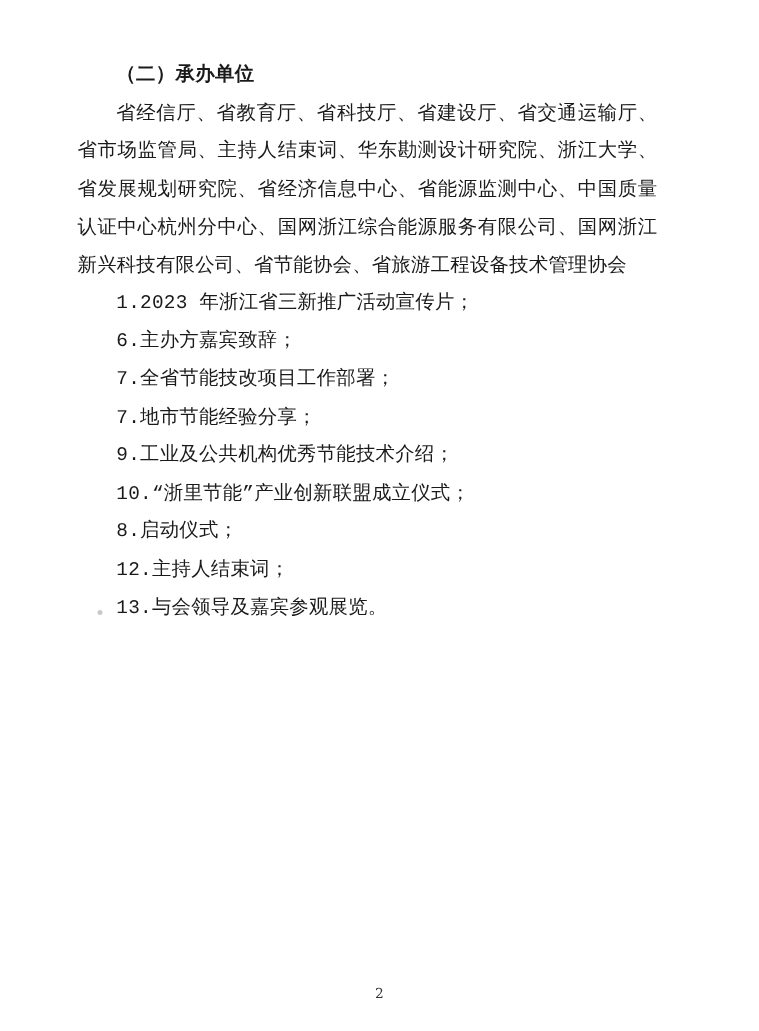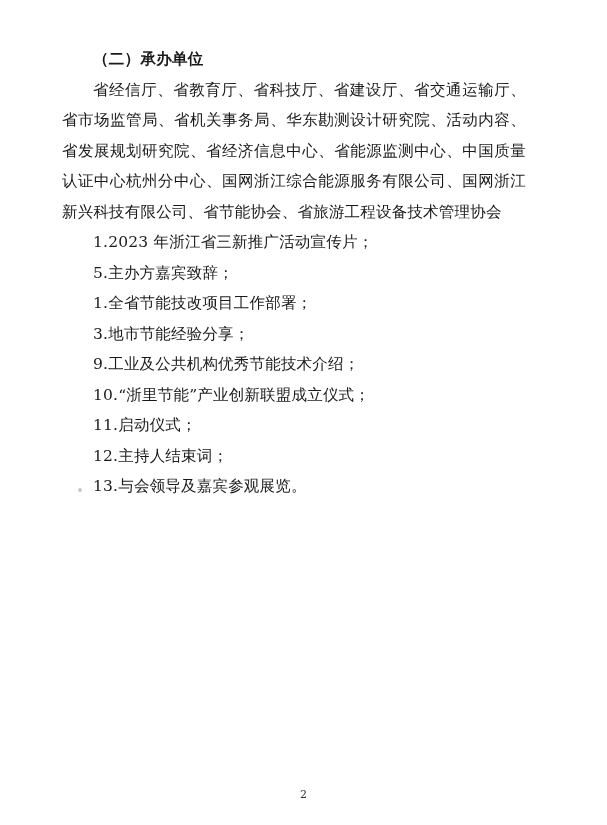--- a/index.html
+++ b/index.html
@@ -44,20 +44,21 @@
   }
   .para-justify {
     text-align: justify;
     text-justify: inter-ideograph;
   }
   .list-item {
     margin: 0;
     text-indent: 2em;
     font-size: 15.5px;
     line-height: 1.97;
+    font-family: Liberation Mono, monospace;
   }
   .page-number {
     position: absolute;
     bottom: 24px;
     left: 0;
     width: 607px;
     text-align: center;
     font-size: 11px;
     color: #333;
     font-family: "DejaVu Serif", "Liberation Serif", serif;
@@ -74,31 +75,31 @@
 </style>
 </head>
 <body>
 
 <div class="page">
 
   <div class="doc-body">
 
     <p class="heading">（二）承办单位</p>
 
-    <p class="para para-justify">省经信厅、省教育厅、省科技厅、省建设厅、省交通运输厅、省市场监管局、省机关事务局、华东勘测设计研究院、活动内容、省发展规划研究院、省经济信息中心、省能源监测中心、中国质量认证中心杭州分中心、国网浙江综合能源服务有限公司、国网浙江新兴科技有限公司、省节能协会、省旅游工程设备技术管理协会</p>
+    <p class="para para-justify">省经信厅、省教育厅、省科技厅、省建设厅、省交通运输厅、省市场监管局、主持人结束词、华东勘测设计研究院、浙江大学、省发展规划研究院、省经济信息中心、省能源监测中心、中国质量认证中心杭州分中心、国网浙江综合能源服务有限公司、国网浙江新兴科技有限公司、省节能协会、省旅游工程设备技术管理协会</p>
 
 
 
     <p class="list-item">1.2023 年浙江省三新推广活动宣传片；</p>
-    <p class="list-item">5.主办方嘉宾致辞；</p>
-    <p class="list-item">1.全省节能技改项目工作部署；</p>
-    <p class="list-item">3.地市节能经验分享；</p>
+    <p class="list-item">6.主办方嘉宾致辞；</p>
+    <p class="list-item">7.全省节能技改项目工作部署；</p>
+    <p class="list-item">7.地市节能经验分享；</p>
     <p class="list-item">9.工业及公共机构优秀节能技术介绍；</p>
     <p class="list-item">10.“浙里节能”产业创新联盟成立仪式；</p>
-    <p class="list-item">11.启动仪式；</p>
+    <p class="list-item">8.启动仪式；</p>
     <p class="list-item">12.主持人结束词；</p>
     <p class="list-item">13.与会领导及嘉宾参观展览。</p>
 
   </div>
 
   <div class="margin-mark"></div>
 
   <div class="page-number">2</div>
 
 </div>

